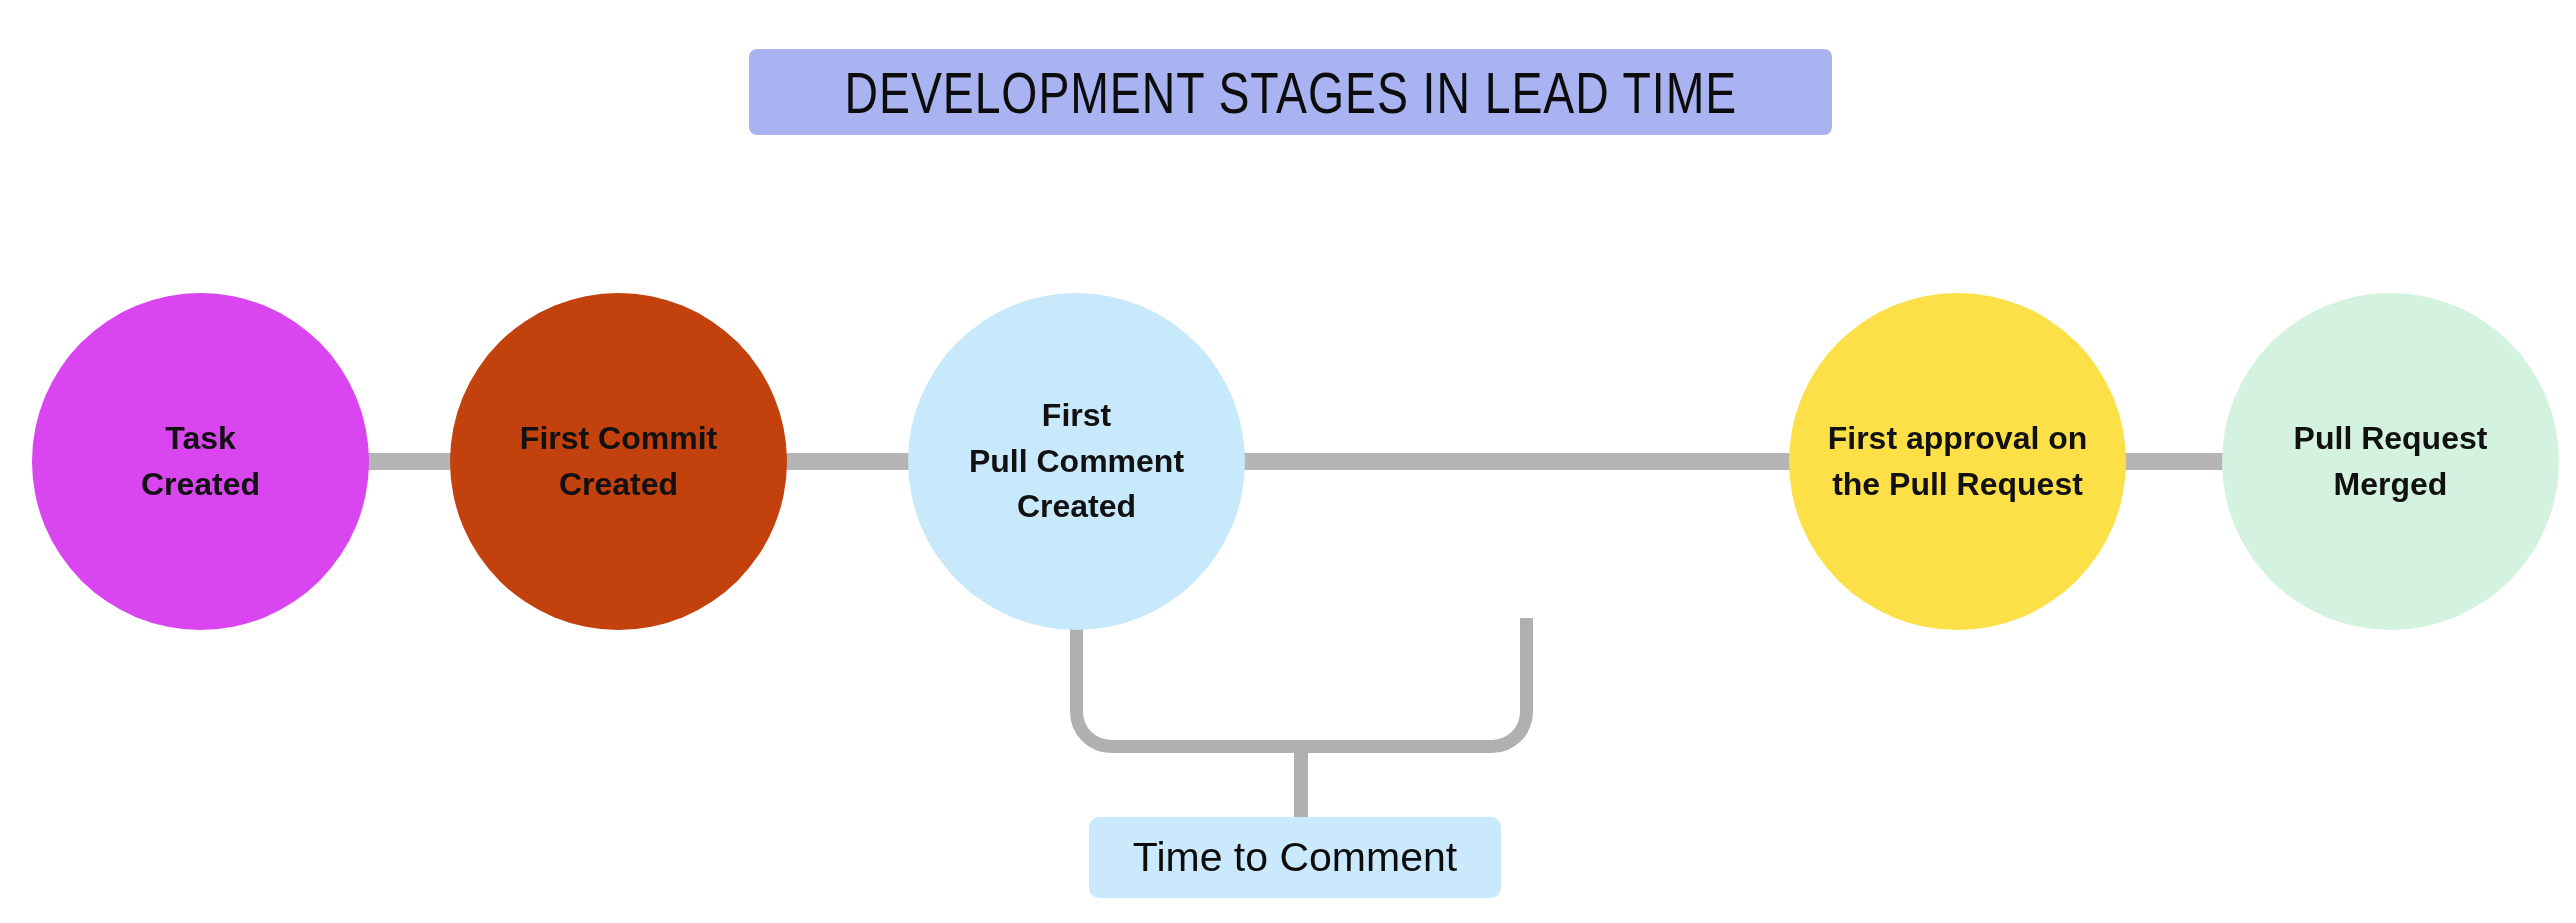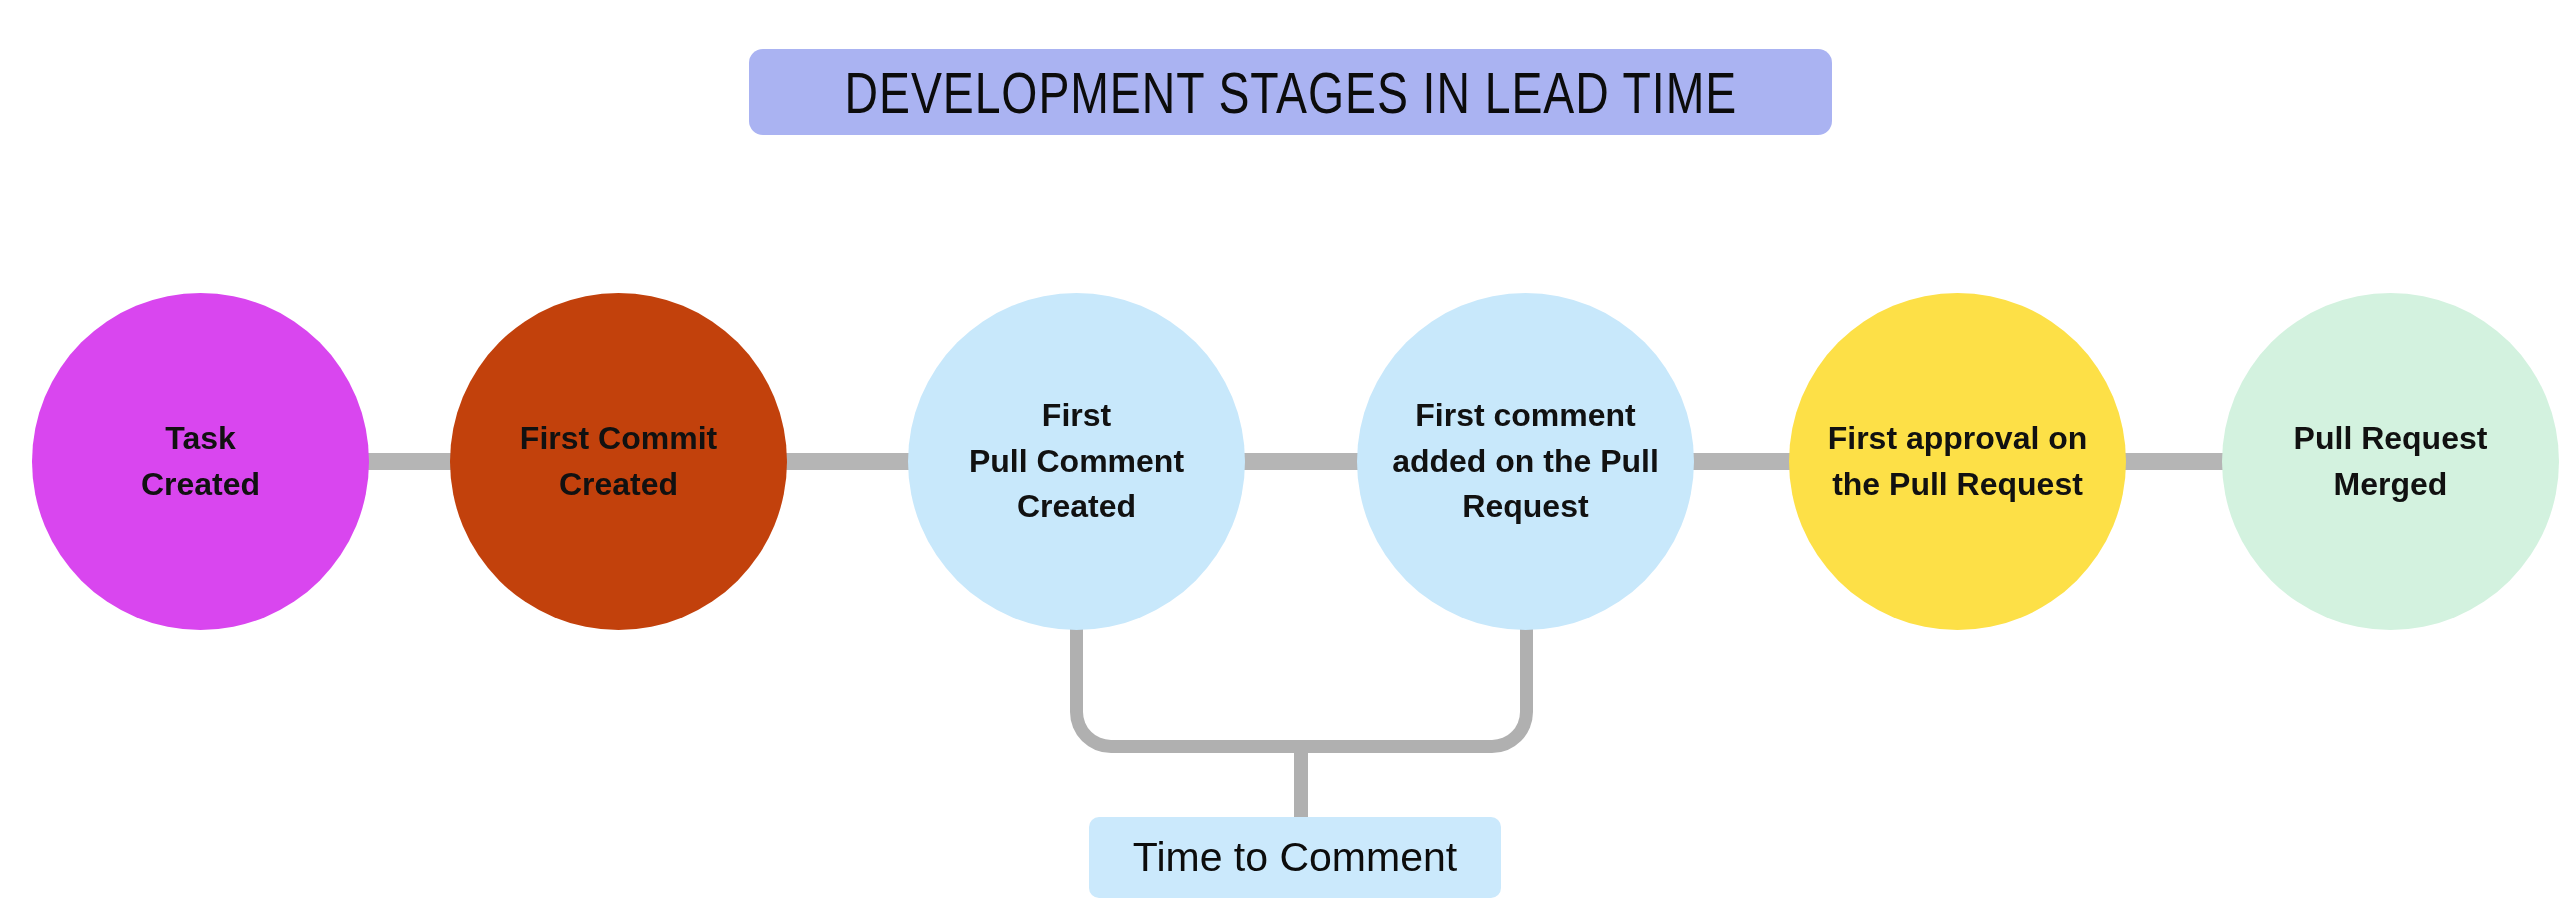--- a/index.html
+++ b/index.html
@@ -17,21 +17,21 @@
   }
 
   
   .title-banner {
     position: absolute;
     left: 749px;
     top: 49px;
     width: 1083px;
     height: 86px;
     background: #aab3f2;
-    border-radius: 14px;
+    border-radius: 8px;
     display: flex;
     align-items: center;
     justify-content: center;
   }
   .title-text {
     font-size: 58px;
     font-weight: 400;
     color: #0c0c0c;
     letter-spacing: 0.02em;
     white-space: nowrap;
@@ -139,25 +139,20 @@
     <div class="stage-label">First Commit
 Created</div>
   </div>
 
   <div class="stage-circle" style="left: 908px; background: rgb(200, 232, 251);">
     <div class="stage-label">First
 Pull Comment
 Created</div>
   </div>
 
-  <div class="stage-circle" style="left: 1357px; background: rgb(200, 232, 251);">
-    <div class="stage-label">First comment
-added on the Pull
-Request</div>
-  </div>
 
   <div class="stage-circle" style="left: 1789px; background: #fde047;">
     <div class="stage-label">First approval on
 the Pull Request</div>
   </div>
 
   <div class="stage-circle" style="left: 2222px; background: rgb(211, 242, 223);">
     <div class="stage-label">Pull Request
 Merged</div>
   </div>

